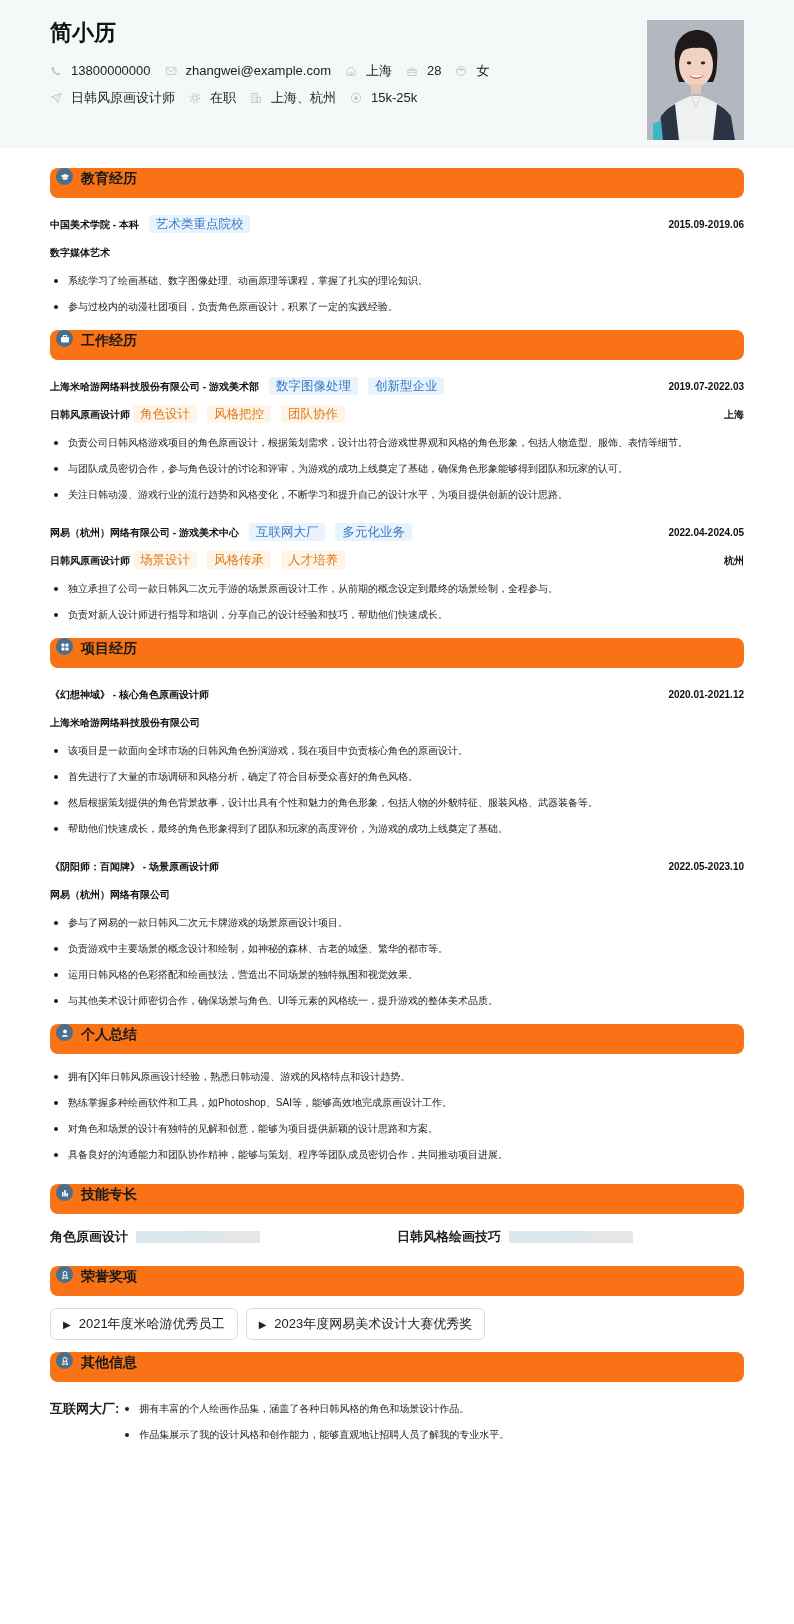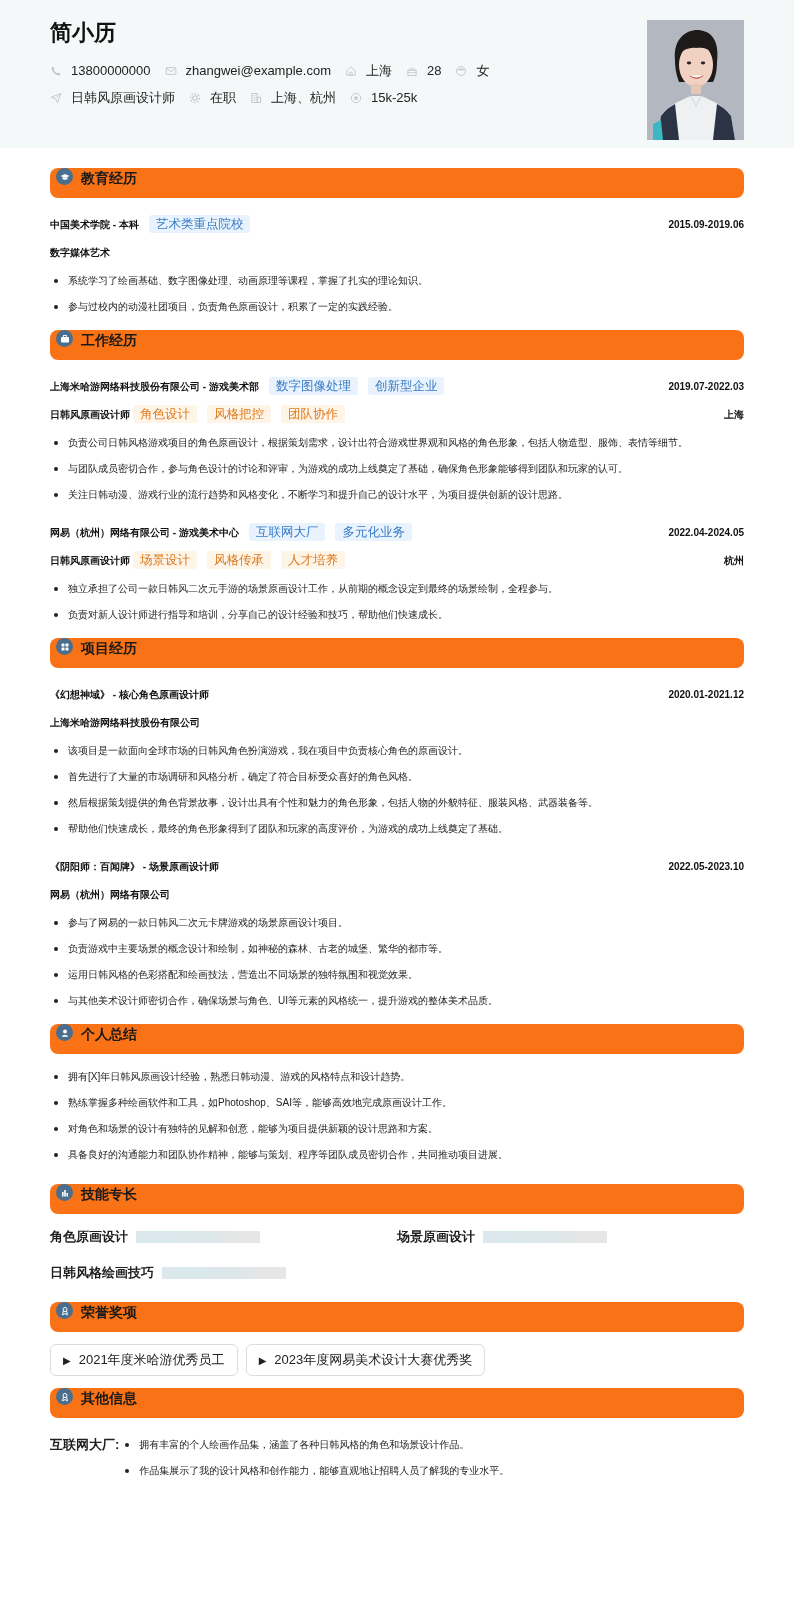--- a/index.html
+++ b/index.html
@@ -410,26 +410,20 @@
       <span class="section-title">技能专长</span>
     </div>
     <div class="skills">
       <div class="skill">
         <span class="skill-name">角色原画设计</span>
         <div class="skill-bar">
             <div class="skill-fill" style="width:80%"></div>
           </div>
       </div>
       <div class="skill">
-        <span class="skill-name">场景原画设计</span>
-        <div class="skill-bar">
-            <div class="skill-fill" style="width:80%"></div>
-          </div>
-      </div>
-      <div class="skill">
         <span class="skill-name">日韩风格绘画技巧</span>
         <div class="skill-bar">
             <div class="skill-fill" style="width:80%"></div>
           </div>
       </div>
     </div>
   </div>
 
   <div class="section">
     <div class="section-head">

